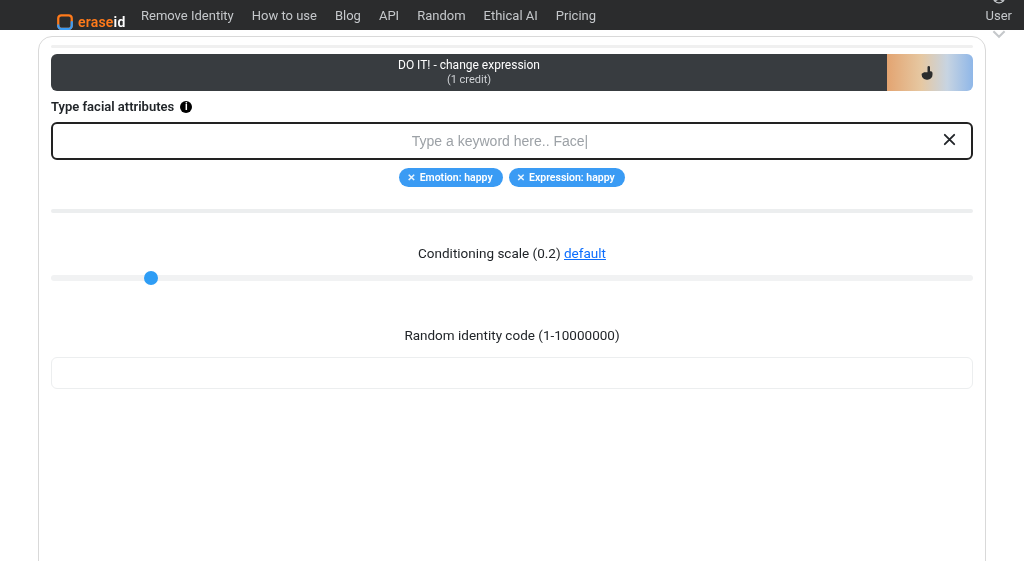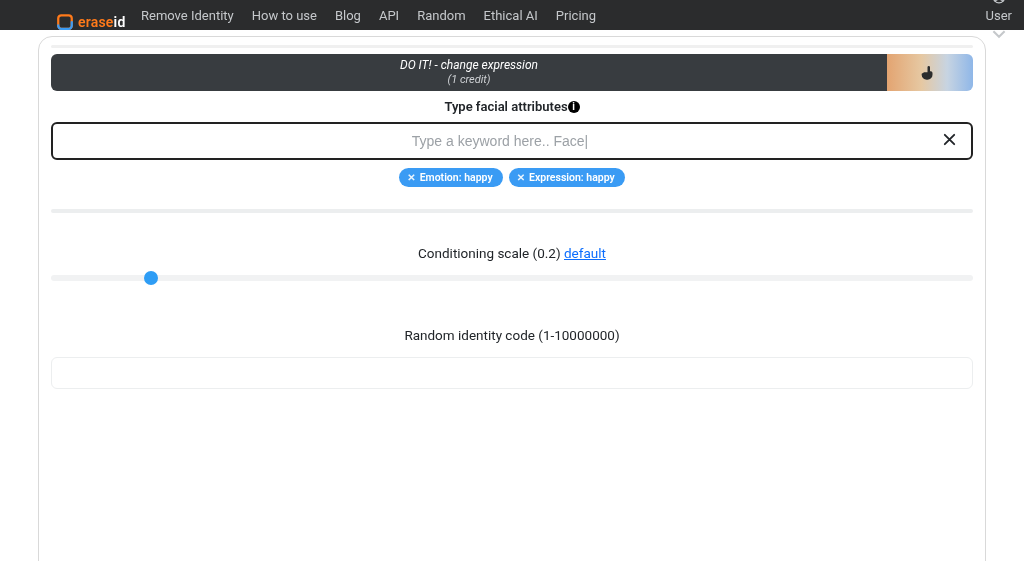--- a/index.html
+++ b/index.html
@@ -16,28 +16,28 @@
   .nav-user { margin-left: auto; display: flex; align-items: center; gap: 4px; cursor: pointer; flex-direction: column; }
   .nav-user svg { width: 14px; height: 14px; }
 
   
   .page-wrap { padding: 6px 38px 0 38px; }
   .card-border { border: 1px solid #d9d9d9; border-radius: 14px; padding: 8px 12px 0 12px; min-height: 545px; background: #fff; }
   .card-border::before { content: ""; display: block; height: 3px; background: #f0f0f0; border-radius: 2px; margin: 0 0 6px 0; }
 
   
   .doit { display: flex; border-radius: 6px; overflow: hidden; height: 37px; }
-  .doit-left { flex: 1; background: #383c40; color: #fff; font-size: 12px; display: flex; flex-direction: column; align-items: center; justify-content: center; line-height: 1.25; font-style: italic; }
+  .doit-left { flex: 1; background: #383c40; color: #fff; font-size: 12px; display: flex; flex-direction: column; align-items: center; justify-content: center; line-height: 1.25; }
   .doit-left .l2 { color: #d0d3d6; font-size: 11px; }
   .doit-right { width: 86px; background: linear-gradient(90deg, #e3a471 0%, #e6c8a2 40%, #c7d4e2 70%, #8fb7e8 100%); display: flex; align-items: center; justify-content: center; }
   .doit-right svg { width: 20px; height: 20px; fill: #2b2c2d; }
 
   
   .section { margin-top: 8px; }
-  .sect-title { text-align: center; font-size: 13px; font-weight: 600; display: flex; justify-content: center; align-items: center; gap: 0; }
+  .sect-title { text-align: center; font-size: 13px; font-weight: 600; display: flex; align-items: center; gap: 6px; }
   .info-icon { width: 12px; height: 12px; background: #000; color: #fff; border-radius: 50%; font-size: 10px; line-height: 12px; text-align: center; font-weight: 700; }
 
   .keyword-input-wrap { margin-top: 8px; border: 2px solid #222; border-radius: 6px; height: 38px; display: flex; align-items: center; padding: 11px 10px; }
   .keyword-input { flex: 1; border: none; outline: none; text-align: center; font-size: 14px; color: #9ca1a6; background: transparent; }
   .clear-btn { width: 24px; text-align: center; cursor: pointer; }
   .clear-btn svg { width: 15px; height: 15px; stroke: #212529; }
 
   .tag-row { display: flex; justify-content: center; gap: 6px; margin-top: 8px; }
   .tag { background: #3a9bf4; color: #fff; font-size: 10.5px; font-weight: 600; padding: 3px 10px 3px 8px; border-radius: 11px; display: flex; align-items: center; gap: 4px; cursor: pointer; }
   .tag .x { font-size: 10px; opacity: .9; }

